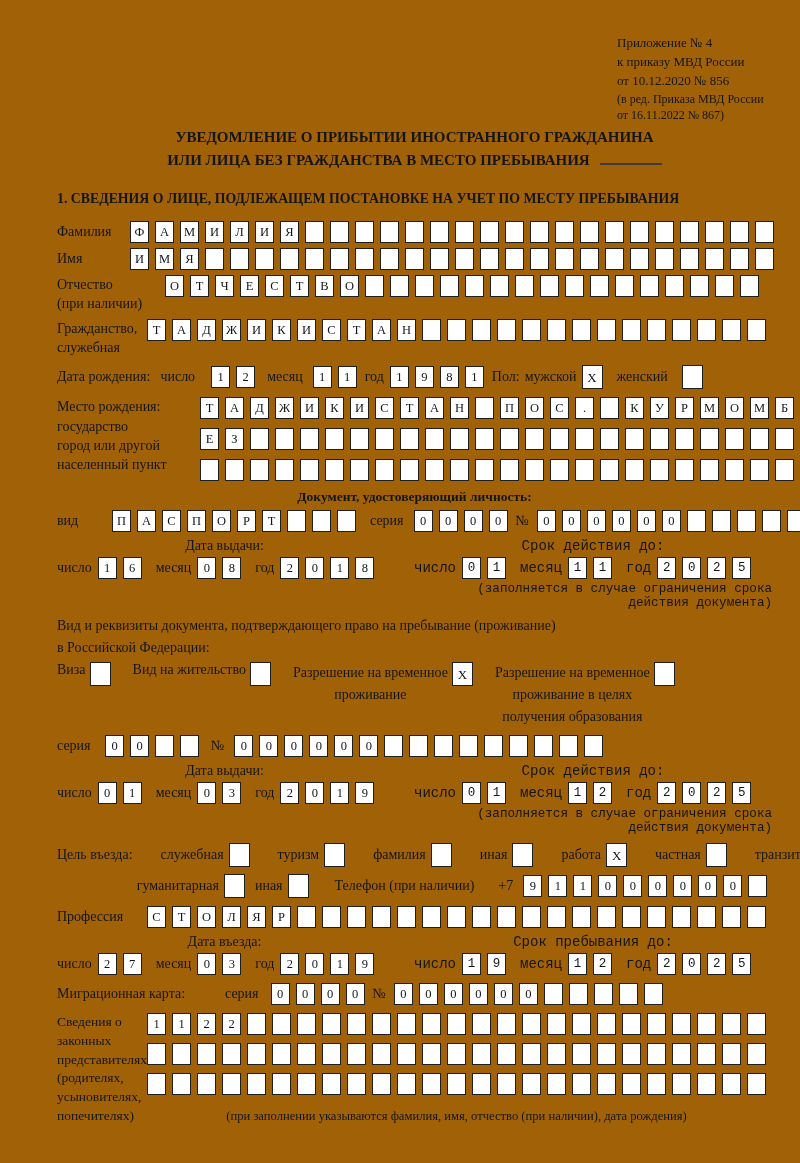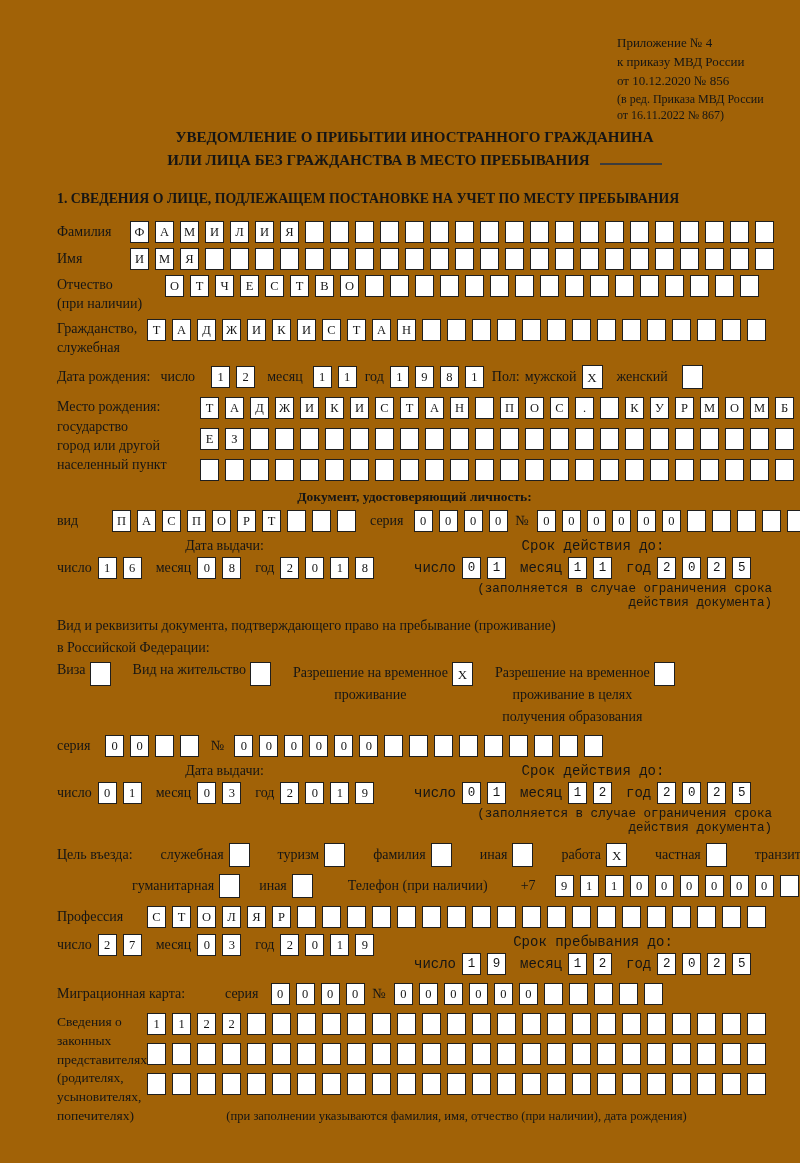--- a/index.html
+++ b/index.html
@@ -557,21 +557,21 @@
         </span>
       </span>
     <span class="pair">
         <span>транзит</span>
         <span class="cells cb">
           <span class="cell"></span>
         </span>
       </span>
   </div>
 
-  <div class="row" style="gap:19px;margin-top:7px;">
+  <div class="row" style="gap:10px;margin-top:7px;justify-content:center;">
     <span class="pair" style="margin-left:75px;">
         <span>гуманитарная</span>
         <span class="cells cb">
           <span class="cell"></span>
         </span>
       </span>
     <span class="pair">
         <span>иная</span>
         <span class="cells cb">
           <span class="cell"></span>
@@ -619,20 +619,21 @@
         <span class="cell"></span>
         <span class="cell"></span>
         <span class="cell"></span>
         <span class="cell"></span>
         <span class="cell"></span>
       </span>
   </div>
 
   <div class="dgrid">
     <div class="dg-l">
+      <div class="dg-head">Дата въезда:</div>
       <div class="dg-row">
         <span>число</span>
         <span class="cells">
             <span class="cell">2</span>
             <span class="cell">7</span>
           </span>
         <span class="gap">месяц</span>
         <span class="cells">
             <span class="cell">0</span>
             <span class="cell">3</span>

